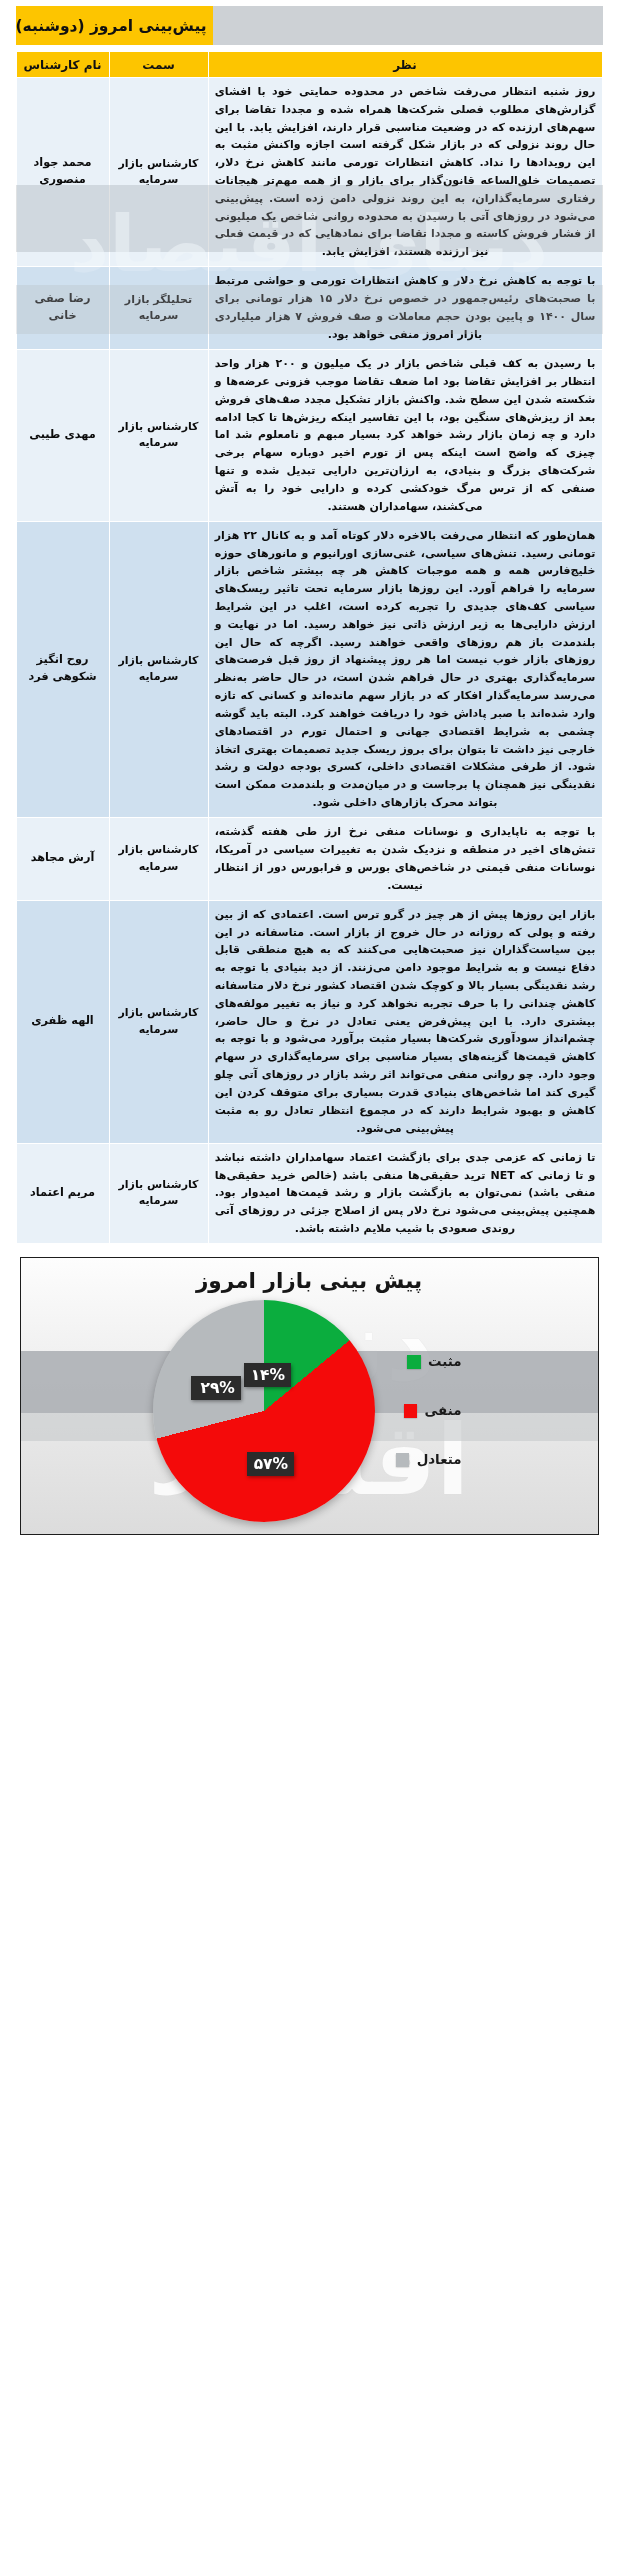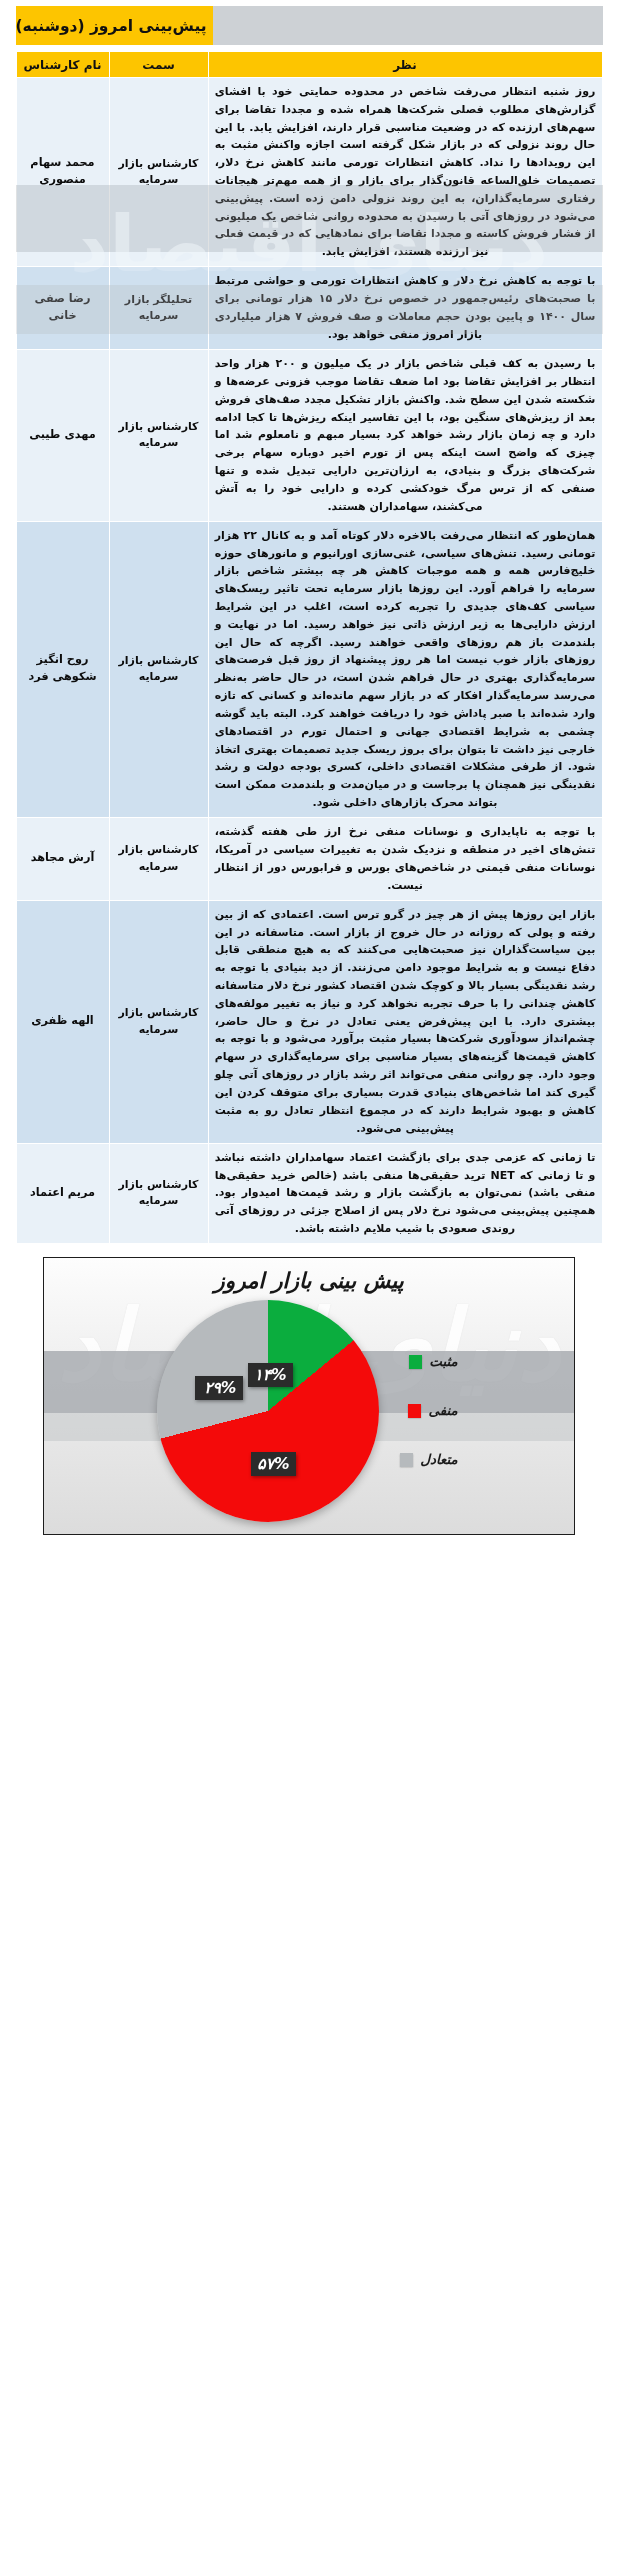--- a/index.html
+++ b/index.html
@@ -108,28 +108,27 @@
     font-size: 77px;
     font-weight: bold;
     color: #ffffff;
     opacity: .55;
     letter-spacing: 3.1px;
     line-height: 1;
   }
 
   
   .chart-panel {
-    width: 532px;
+    width: 579px;
     margin: 13.4px auto 9.3px auto;
     border: 1.5px solid #1d1d1d;
     background: linear-gradient(180deg,#fdfdfd 0%,#ededed 45%,#dcdcdc 100%);
     position: relative;
     overflow: hidden;
     padding: 0 0 12.4px 0;
-    font-style: italic;
   }
   .chart-title {
     text-align: center;
     font-size: 21.6px;
     font-weight: bold;
     color: #161616;
     padding: 9.3px 0 2.1px 0;
     position: relative;
     z-index: 3;
   }
@@ -251,21 +250,21 @@
         <tr>
           <th>نظر</th>
           <th>سمت</th>
           <th>نام کارشناس</th>
         </tr>
       </thead>
       <tbody id="tbody">
           <tr>
             <td class="opinion">روز شنبه انتظار می‌رفت شاخص در محدوده حمایتی خود با افشای گزارش‌های مطلوب فصلی شرکت‌ها همراه شده و مجددا تقاضا برای سهم‌های ارزنده که در وضعیت مناسبی قرار دارند، افزایش یابد. با این حال روند نزولی که در بازار شکل گرفته است اجازه واکنش مثبت به این رویدادها را نداد. کاهش انتظارات تورمی مانند کاهش نرخ دلار، تصمیمات خلق‌الساعه قانون‌گذار برای بازار و از همه مهم‌تر هیجانات رفتاری سرمایه‌گذاران، به این روند نزولی دامن زده است. پیش‌بینی می‌شود در روزهای آتی با رسیدن به محدوده روانی شاخص یک میلیونی از فشار فروش کاسته و مجددا تقاضا برای نمادهایی که در قیمت فعلی نیز ارزنده هستند، افزایش یابد.</td>
             <td class="role">کارشناس بازار سرمایه</td>
-            <td class="name">محمد سهام منصوری</td>
+            <td class="name">محمد جواد منصوری</td>
           </tr>
           <tr class="alt">
             <td class="opinion">با توجه به کاهش نرخ دلار و کاهش انتظارات تورمی و حواشی مرتبط با صحبت‌های رئیس‌جمهور در خصوص نرخ دلار ۱۵ هزار تومانی برای سال ۱۴۰۰ و پایین بودن حجم معاملات و صف فروش ۷ هزار میلیاردی بازار امروز منفی خواهد بود.</td>
             <td class="role">تحلیلگر بازار سرمایه</td>
             <td class="name">رضا صفی خانی</td>
           </tr>
           <tr>
             <td class="opinion">با رسیدن به کف قبلی شاخص بازار در یک میلیون و ۲۰۰ هزار واحد انتظار بر افزایش تقاضا بود اما ضعف تقاضا موجب فزونی عرضه‌ها و شکسته شدن این سطح شد. واکنش بازار تشکیل مجدد صف‌های فروش بعد از ریزش‌های سنگین بود، با این تفاسیر اینکه ریزش‌ها تا کجا ادامه دارد و چه زمان بازار رشد خواهد کرد بسیار مبهم و نامعلوم شد اما چیزی که واضح است اینکه پس از تورم اخیر دوباره سهام برخی شرکت‌های بزرگ و بنیادی، به ارزان‌ترین دارایی تبدیل شده و تنها صنفی که از ترس مرگ خودکشی کرده و دارایی خود را به آتش می‌کشند، سهامداران هستند.</td>
             <td class="role">کارشناس بازار سرمایه</td>
             <td class="name">مهدی طیبی</td>

